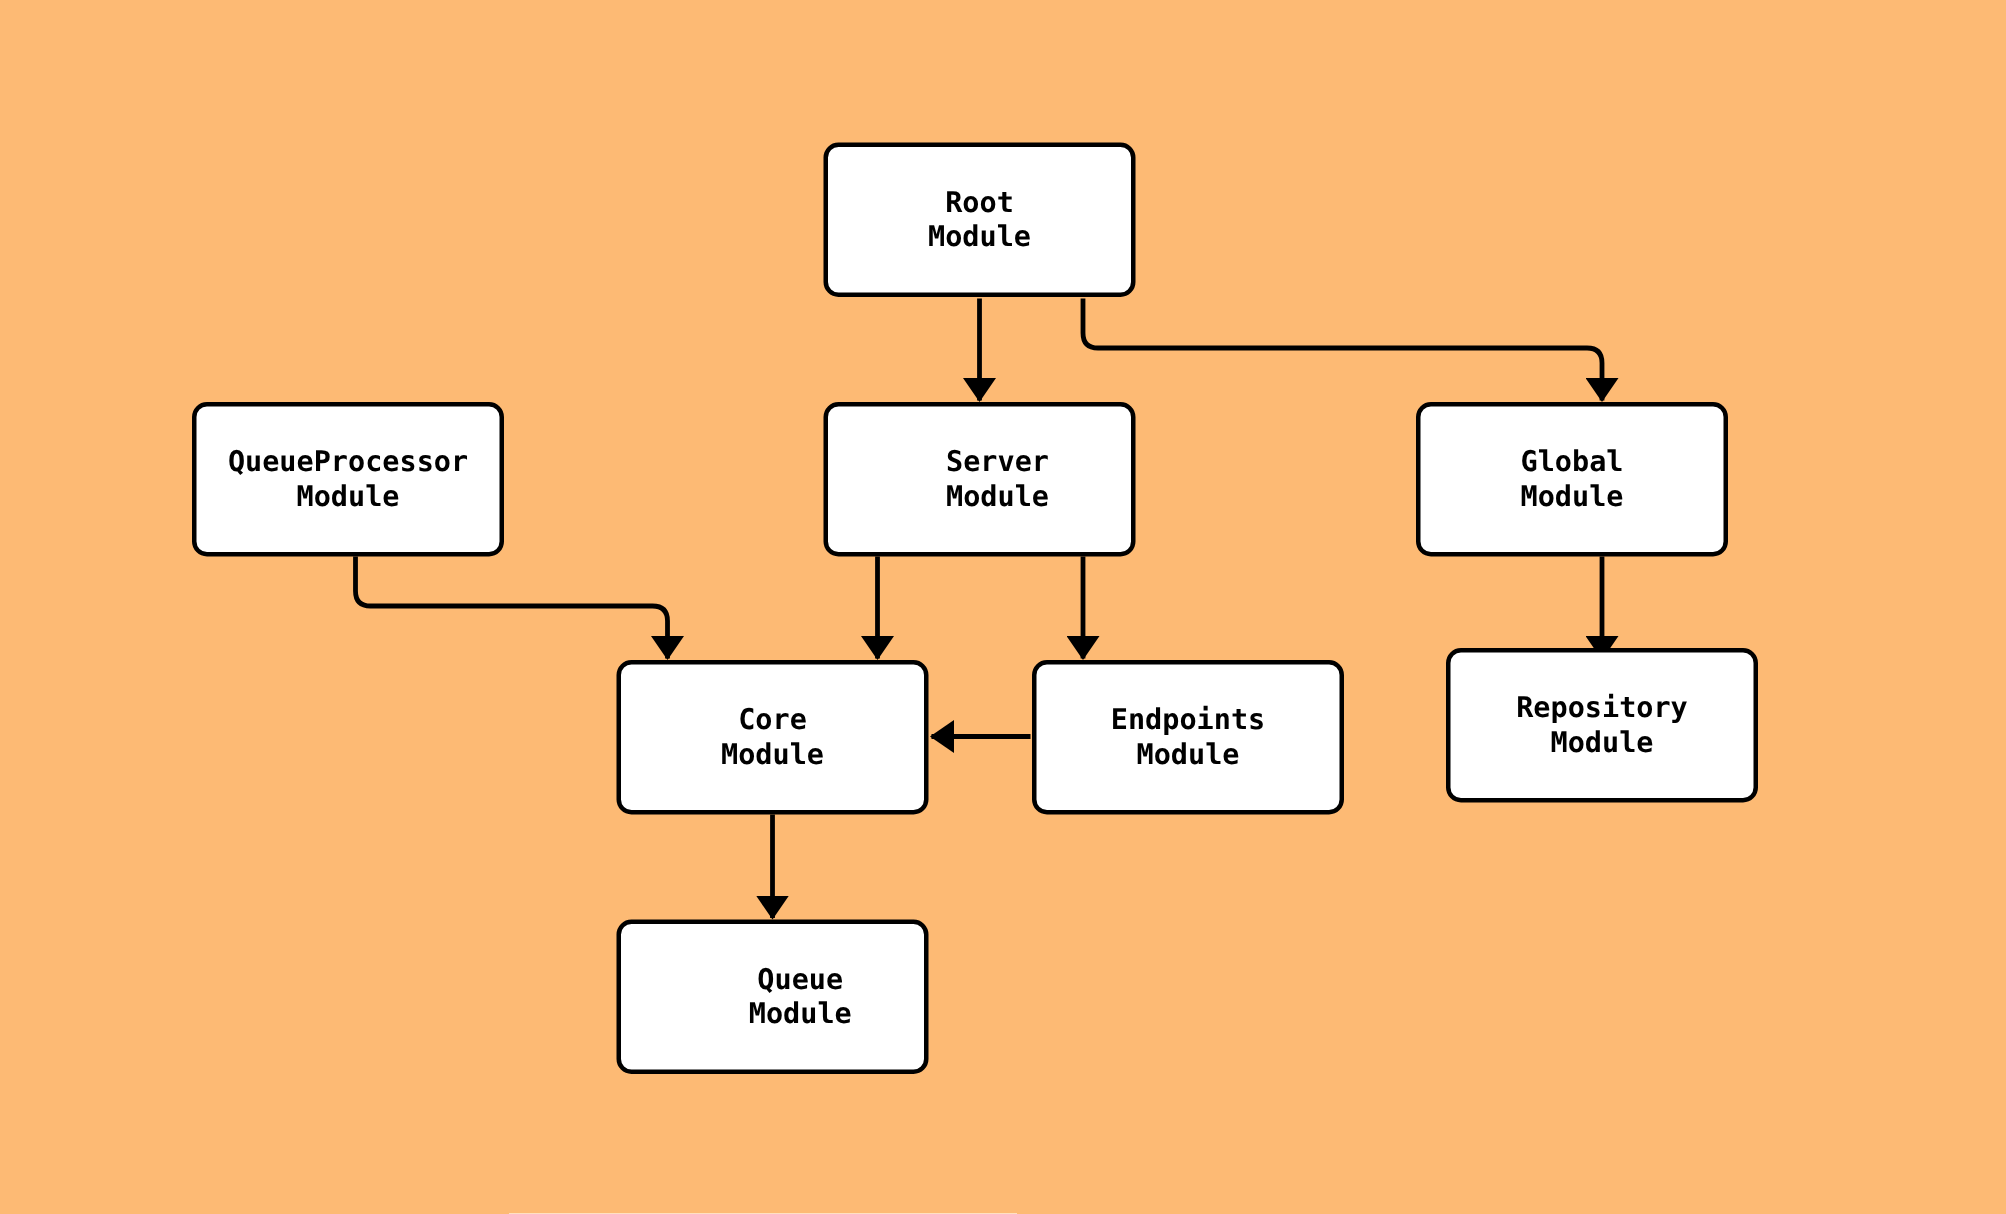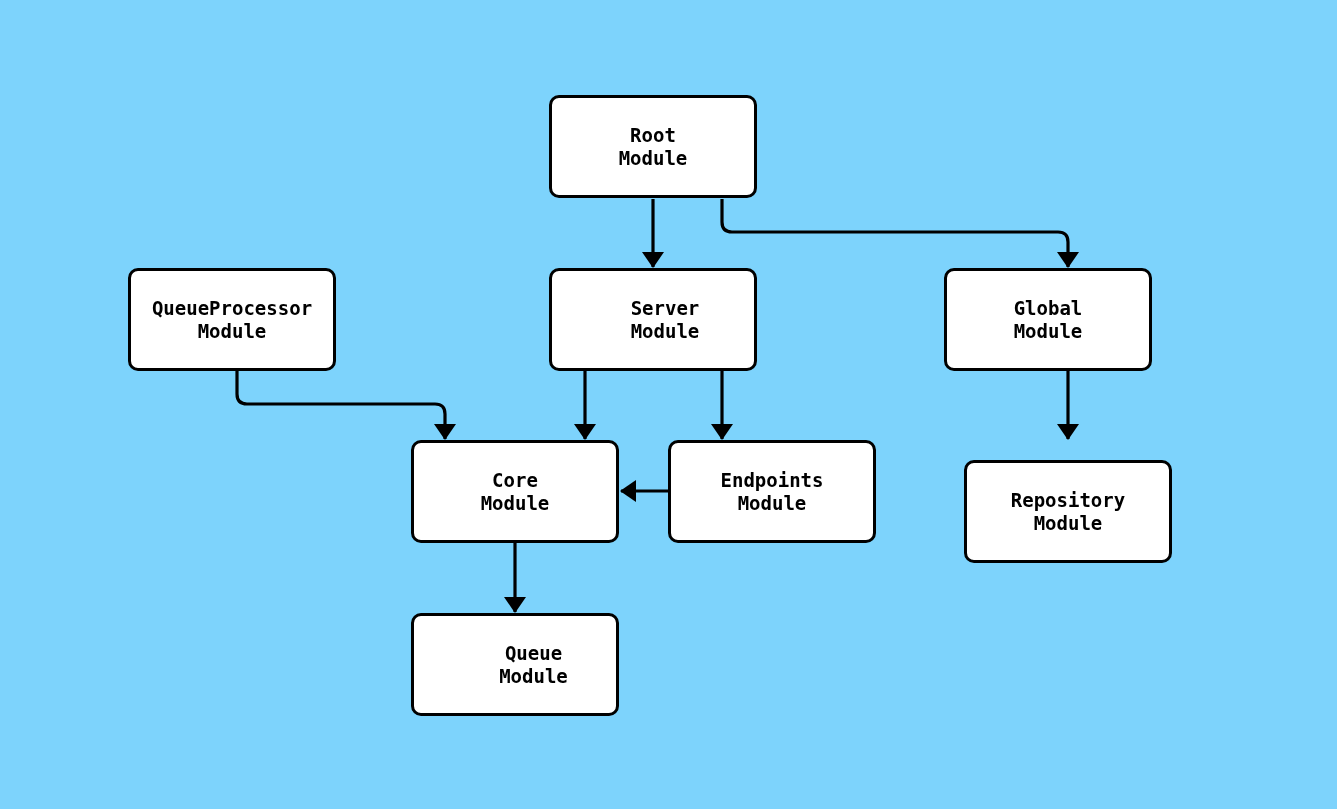--- a/index.html
+++ b/index.html
@@ -4,21 +4,21 @@
 <style>
   html, body {
     margin: 0;
     padding: 0;
     background: #ffffff;
   }
   .canvas {
     position: relative;
     width: 1337px;
     height: 809px;
-    background: #7dd3fc;
+    background: #fdba74;
     overflow: hidden;
     font-family: "DejaVu Sans Mono", "Liberation Mono", monospace;
   }
   .edges-layer {
     position: absolute;
     left: 0;
     top: 0;
     width: 1337px;
     height: 809px;
     pointer-events: none;
@@ -40,22 +40,22 @@
     font-weight: 700;
     color: #000000;
     white-space: pre-line;
     letter-spacing: 0;
   }
   .node-root          { left: 549px; top: 95px;  }
   .node-queueprocessor{ left: 128px; top: 268px; }
   .node-server        { left: 549px; top: 268px; padding-left: 24px; }
   .node-global        { left: 944px; top: 268px; }
   .node-core          { left: 411px; top: 440px; }
-  .node-endpoints     { left: 668px; top: 440px; }
-  .node-repository    { left: 964px; top: 460px; }
+  .node-endpoints     { left: 688px; top: 440px; }
+  .node-repository    { left: 964px; top: 432px; }
   .node-queue         { left: 411px; top: 613px; padding-left: 37px; }
   .edge {
     fill: none;
     stroke: #000000;
     stroke-width: 3.2;
   }
 </style>
 </head>
 <body>
 

